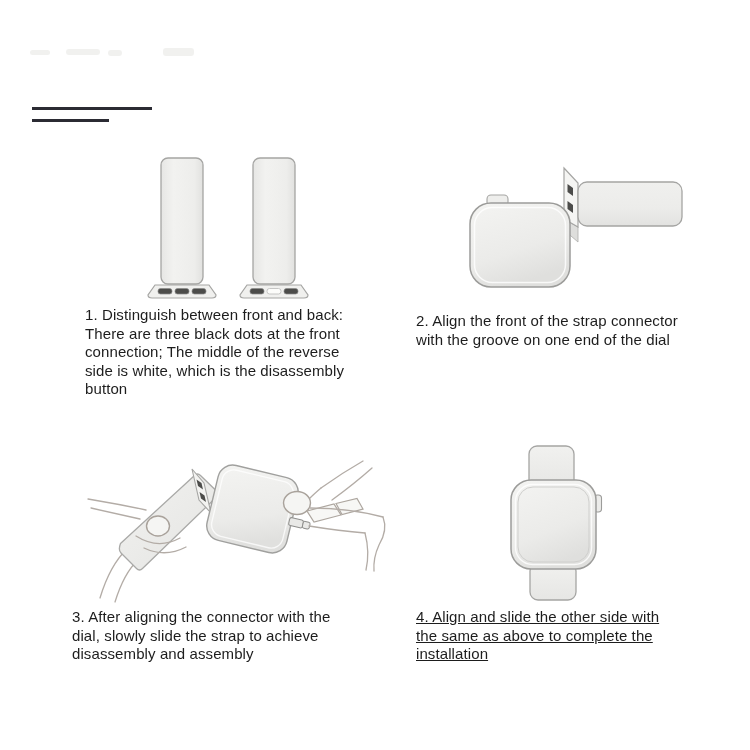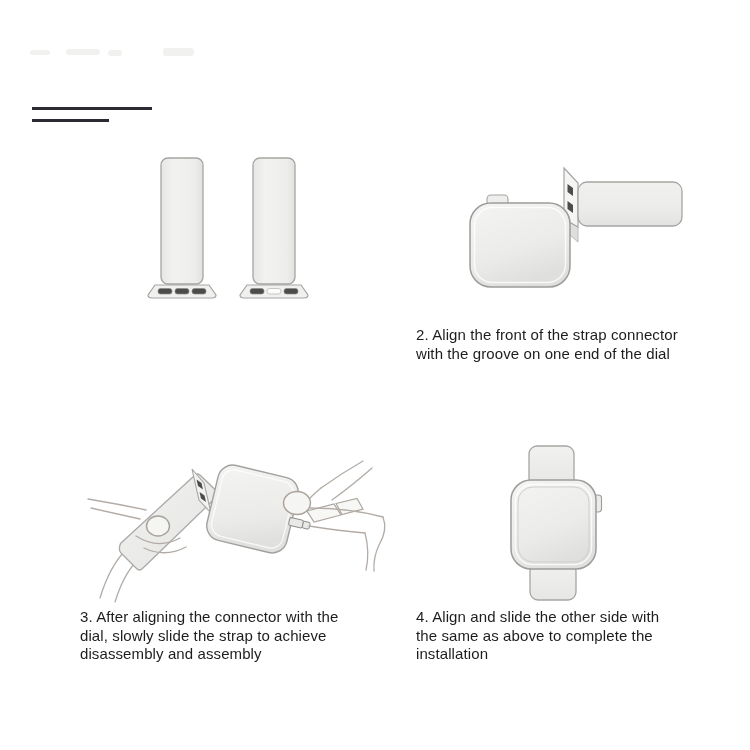--- a/index.html
+++ b/index.html
@@ -15,23 +15,23 @@
   }
   .rule{position:absolute;background:#2b2b33;height:3px;}
   .rule-1{left:32px;top:107px;width:120px;}
   .rule-2{left:32px;top:119px;width:77px;}
   .step-caption{
     position:absolute;width:316px;margin:0;
     font-size:15px;line-height:18.6px;color:#1d1d1d;
     letter-spacing:.1px;white-space:pre-line;
   }
   .cap-1{left:85px;top:306px;}
-  .cap-2{left:416px;top:326px;}
-  .cap-3{left:80px;top:608px;}
-  .cap-4{left:416px;top:608px;}
+  .cap-2{left:416px;top:312px;}
+  .cap-3{left:72px;top:608px;}
+  .cap-4{left:416px;top:608px;text-decoration:underline;}
   .illus{position:absolute;}
   .il-1{left:128px;top:148px;}
   .il-2{left:440px;top:160px;}
   .il-3{left:70px;top:440px;}
   .il-4{left:488px;top:433px;}
 </style>
 </head>
 <body>
 
 <div class="page">
@@ -169,20 +169,25 @@
     <rect x="41" y="13" width="45" height="44" rx="8" fill="url(#sg4)" stroke="#a5a5a3" stroke-width="1.3"></rect>
     <rect x="42" y="130" width="46" height="37" rx="8" fill="url(#sg4)" stroke="#a5a5a3" stroke-width="1.3"></rect>
     <g>
       <rect x="106" y="62" width="7.5" height="17" rx="3.2" fill="#ececea" stroke="#9c9c9a" stroke-width="1.1"></rect>
       <rect x="23" y="47" width="85" height="89" rx="20" fill="url(#dg4)" stroke="#9c9c9a" stroke-width="1.5"></rect>
       <rect x="27.5" y="51.5" width="76" height="80" rx="17" fill="none" stroke="#ffffff" stroke-width="1.4" opacity="0.8"></rect>
       <rect x="30" y="54" width="71" height="75" rx="15" fill="none" stroke="#cfcfcd" stroke-width="1"></rect>
     </g>
   </svg>
 
+  <p class="step-caption cap-1">1. Distinguish between front and back:
+There are three black dots at the front
+connection; The middle of the reverse
+side is white, which is the disassembly
+button</p>
   <p class="step-caption cap-2">2. Align the front of the strap connector
 with the groove on one end of the dial</p>
   <p class="step-caption cap-3">3. After aligning the connector with the
 dial, slowly slide the strap to achieve
 disassembly and assembly</p>
   <p class="step-caption cap-4">4. Align and slide the other side with
 the same as above to complete the
 installation</p>
 
 </div>

